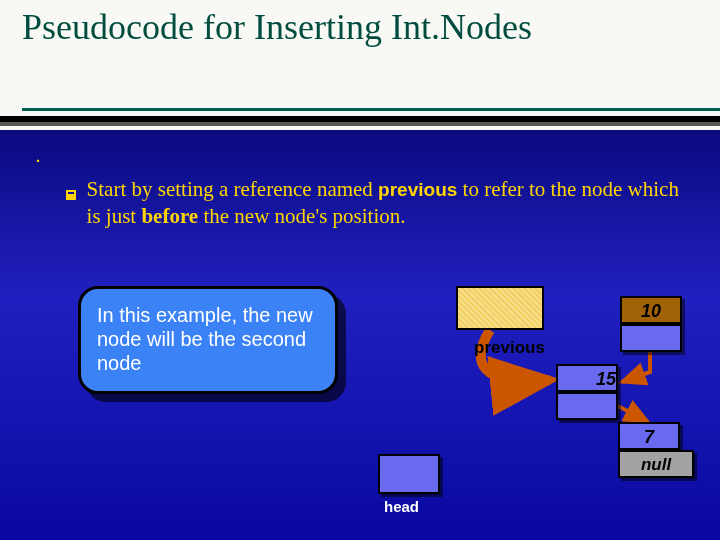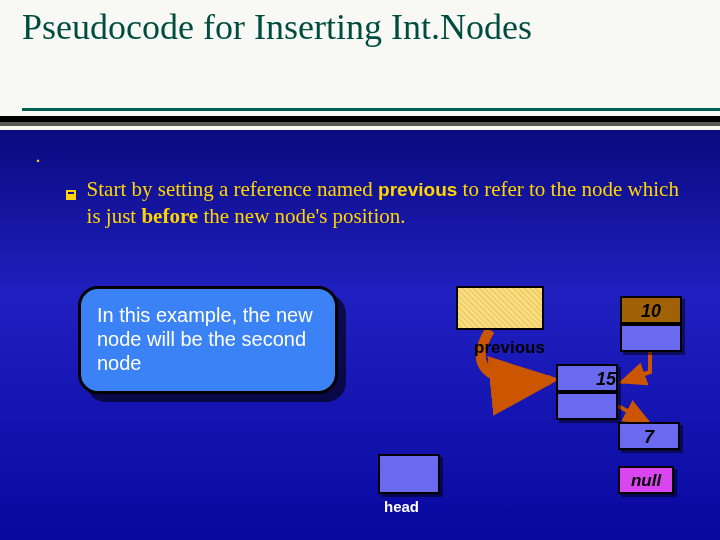--- a/index.html
+++ b/index.html
@@ -67,21 +67,21 @@
   .prev-rect { left:96px; top:14px; width:88px; height:44px; background: repeating-linear-gradient(45deg,#f6df8a,#f6df8a 2px,#f2cf60 2px,#f2cf60 4px); }
   .prev-label { position:absolute; left:114px; top:66px; font-family:Arial,sans-serif; font-weight:bold; font-size:17px; color:#000; }
 
   .node10 { left:260px; top:24px; width:62px; height:28px; background:#a16207; color:#000; text-align:center; font-family:Arial,sans-serif; font-weight:bold; font-style:italic; font-size:18px; line-height:26px; box-shadow:3px 3px 0 rgba(0,0,0,0.5);}
   .node10-bot { left:260px; top:52px; width:62px; height:28px; background:#6a6af0; box-shadow:3px 3px 0 rgba(0,0,0,0.5);}
 
   .node15 { left:196px; top:92px; width:62px; height:28px; background:#6a6af0; color:#000; text-align:right; font-family:Arial,sans-serif; font-weight:bold; font-style:italic; font-size:18px; line-height:26px; box-shadow:3px 3px 0 rgba(0,0,0,0.5);}
   .node15-bot { left:196px; top:120px; width:62px; height:28px; background:#6a6af0; box-shadow:3px 3px 0 rgba(0,0,0,0.5);}
 
   .node7 { left:258px; top:150px; width:62px; height:28px; background:#6a6af0; color:#000; text-align:center; font-family:Arial,sans-serif; font-weight:bold; font-style:italic; font-size:18px; line-height:26px; box-shadow:3px 3px 0 rgba(0,0,0,0.5);}
-  .node-null { left:258px; top:178px; width:56px; height:28px; background:#d946ef; color:#000; text-align:center; font-family:Arial,sans-serif; font-weight:bold; font-style:italic; font-size:17px; line-height:26px; box-shadow:3px 3px 0 rgba(0,0,0,0.5);margin-top:16px;}
+  .node-null { left:258px; top:178px; width:76px; height:28px; background:#a3a3a3; color:#000; text-align:center; font-family:Arial,sans-serif; font-weight:bold; font-style:italic; font-size:17px; line-height:26px; box-shadow:3px 3px 0 rgba(0,0,0,0.5);}
 
   .head-rect { left:18px; top:182px; width:62px; height:40px; background:#6a6af0; box-shadow:3px 3px 0 rgba(0,0,0,0.5);}
   .head-label { position:absolute; left:24px; top:226px; font-family:Arial,sans-serif; font-weight:bold; font-size:15px; color:#fff; }
 
   
   .svg-overlay { position:absolute; left:0; top:0; width:340px; height:230px; }
 </style>
 </head>
 <body>
 

